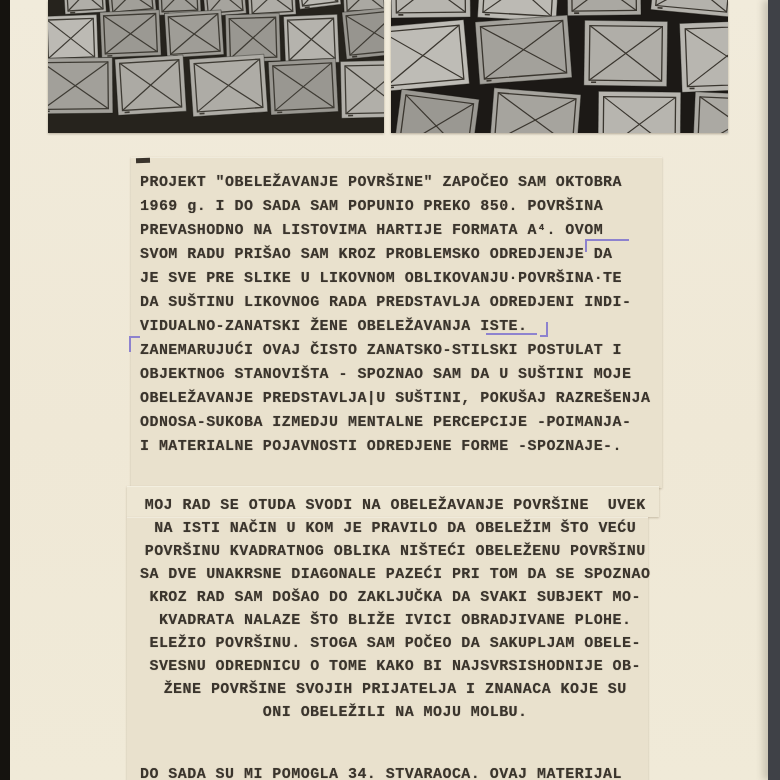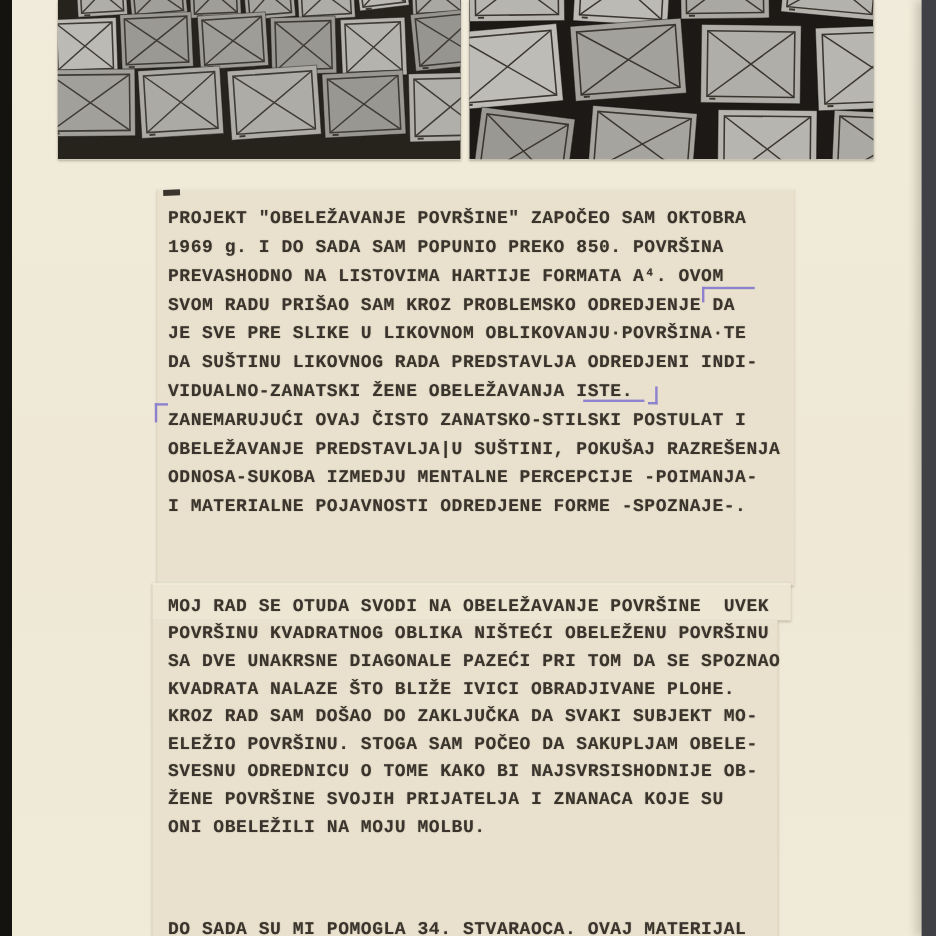--- a/index.html
+++ b/index.html
@@ -18,21 +18,21 @@
   .photo-left{left:48px;width:336px;height:133px;}
   .photo-right{left:391px;width:337px;height:133px;}
   .sheet{position:absolute;box-shadow:0 1px 2px rgba(120,100,70,.35), inset 0 1px 0 rgba(255,255,250,.35);}
   .sheet1{left:131px;top:157px;width:531px;height:331px;background:var(--sheet-bg,#e9e1cd);}
   .sheet2{left:127px;top:486px;width:532px;height:31px;background:var(--strip-bg,#ede6d3);}
   .sheet3{left:127px;top:517px;width:521px;height:263px;background:var(--sheet-bg,#e9e1cd);}
   .para{position:absolute;left:140px;color:var(--ink,#3a342c);font-weight:bold;font-size:15px;
     letter-spacing:.45px;text-shadow:0 0 1px rgba(58,52,44,.45);}
   .para .line{white-space:pre;}
   .p1{top:171px;} .p1 .line{height:24px;line-height:24px;}
-  .p2{top:494px;} .p2 .line{height:23px;line-height:23px;}
+  .p2{top:494px;text-align:center;} .p2 .line{height:23px;line-height:23px;}
   .p3{top:763px;} .p3 .line{height:24px;line-height:24px;}
   .pen-mark{position:absolute;opacity:.85;}
   .mark-dash{left:136px;top:158px;width:14px;height:5px;background:var(--ink,#3a342c);transform:rotate(-2deg);opacity:1;}
   .mark-da{left:585px;top:239px;width:42px;height:11px;border-top:2px solid var(--pen,#7e72cf);border-left:2px solid var(--pen,#7e72cf);}
   .mark-iste-underline{left:486px;top:333px;width:51px;height:2px;background:var(--pen,#7e72cf);}
   .mark-iste-tick{left:540px;top:322px;width:6px;height:13px;border-right:2px solid var(--pen,#7e72cf);border-bottom:2px solid var(--pen,#7e72cf);}
   .mark-zanem{left:129px;top:336px;width:9px;height:14px;border-left:2px solid var(--pen,#7e72cf);border-top:2px solid var(--pen,#7e72cf);}
 </style>
 </head>
 <body>
@@ -289,30 +289,32 @@
 
 <div class="para p1">
     <div class="line">PROJEKT "OBELEŽAVANJE POVRŠINE" ZAPOČEO SAM OKTOBRA</div>
     <div class="line">1969 g. I DO SADA SAM POPUNIO PREKO 850. POVRŠINA</div>
     <div class="line">PREVASHODNO NA LISTOVIMA HARTIJE FORMATA A⁴. OVOM</div>
     <div class="line">SVOM RADU PRIŠAO SAM KROZ PROBLEMSKO ODREDJENJE DA</div>
     <div class="line">JE SVE PRE SLIKE U LIKOVNOM OBLIKOVANJU·POVRŠINA·TE</div>
     <div class="line">DA SUŠTINU LIKOVNOG RADA PREDSTAVLJA ODREDJENI INDI-</div>
     <div class="line">VIDUALNO-ZANATSKI ŽENE OBELEŽAVANJA ISTE.</div>
     <div class="line">ZANEMARUJUĆI OVAJ ČISTO ZANATSKO-STILSKI POSTULAT I</div>
+    <div class="line">OBJEKTNOG STANOVIŠTA - SPOZNAO SAM DA U SUŠTINI MOJE</div>
     <div class="line">OBELEŽAVANJE PREDSTAVLJA|U SUŠTINI, POKUŠAJ RAZREŠENJA</div>
     <div class="line">ODNOSA-SUKOBA IZMEDJU MENTALNE PERCEPCIJE -POIMANJA-</div>
     <div class="line">I MATERIALNE POJAVNOSTI ODREDJENE FORME -SPOZNAJE-.</div>
   </div>
 <div class="para p2">
     <div class="line">MOJ RAD SE OTUDA SVODI NA OBELEŽAVANJE POVRŠINE  UVEK</div>
+    <div class="line">NA ISTI NAČIN U KOM JE PRAVILO DA OBELEŽIM ŠTO VEĆU</div>
     <div class="line">POVRŠINU KVADRATNOG OBLIKA NIŠTEĆI OBELEŽENU POVRŠINU</div>
     <div class="line">SA DVE UNAKRSNE DIAGONALE PAZEĆI PRI TOM DA SE SPOZNAO</div>
+    <div class="line">KROZ RAD SAM DOŠAO DO ZAKLJUČKA DA SVAKI SUBJEKT MO-</div>
     <div class="line">KVADRATA NALAZE ŠTO BLIŽE IVICI OBRADJIVANE PLOHE.</div>
-    <div class="line">KROZ RAD SAM DOŠAO DO ZAKLJUČKA DA SVAKI SUBJEKT MO-</div>
     <div class="line">ELEŽIO POVRŠINU. STOGA SAM POČEO DA SAKUPLJAM OBELE-</div>
     <div class="line">SVESNU ODREDNICU O TOME KAKO BI NAJSVRSISHODNIJE OB-</div>
     <div class="line">ŽENE POVRŠINE SVOJIH PRIJATELJA I ZNANACA KOJE SU</div>
     <div class="line">ONI OBELEŽILI NA MOJU MOLBU.</div>
   </div>
 <div class="para p3">
     <div class="line">DO SADA SU MI POMOGLA 34. STVARAOCA. OVAJ MATERIJAL</div>
   </div>
 
 <div class="pen-mark mark-dash"></div>

